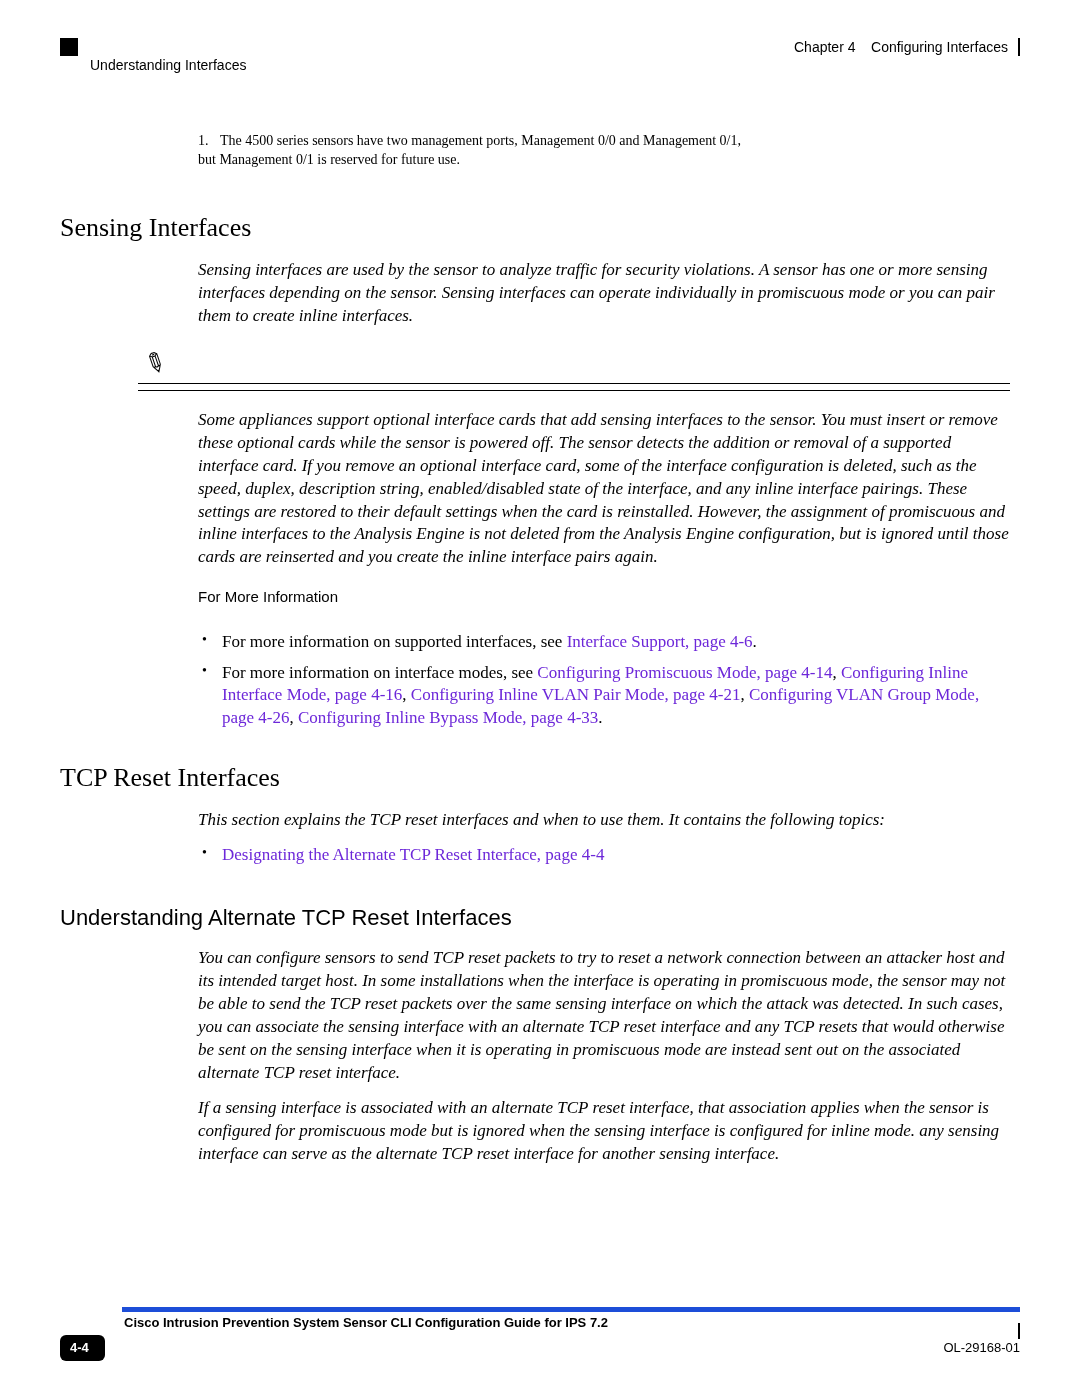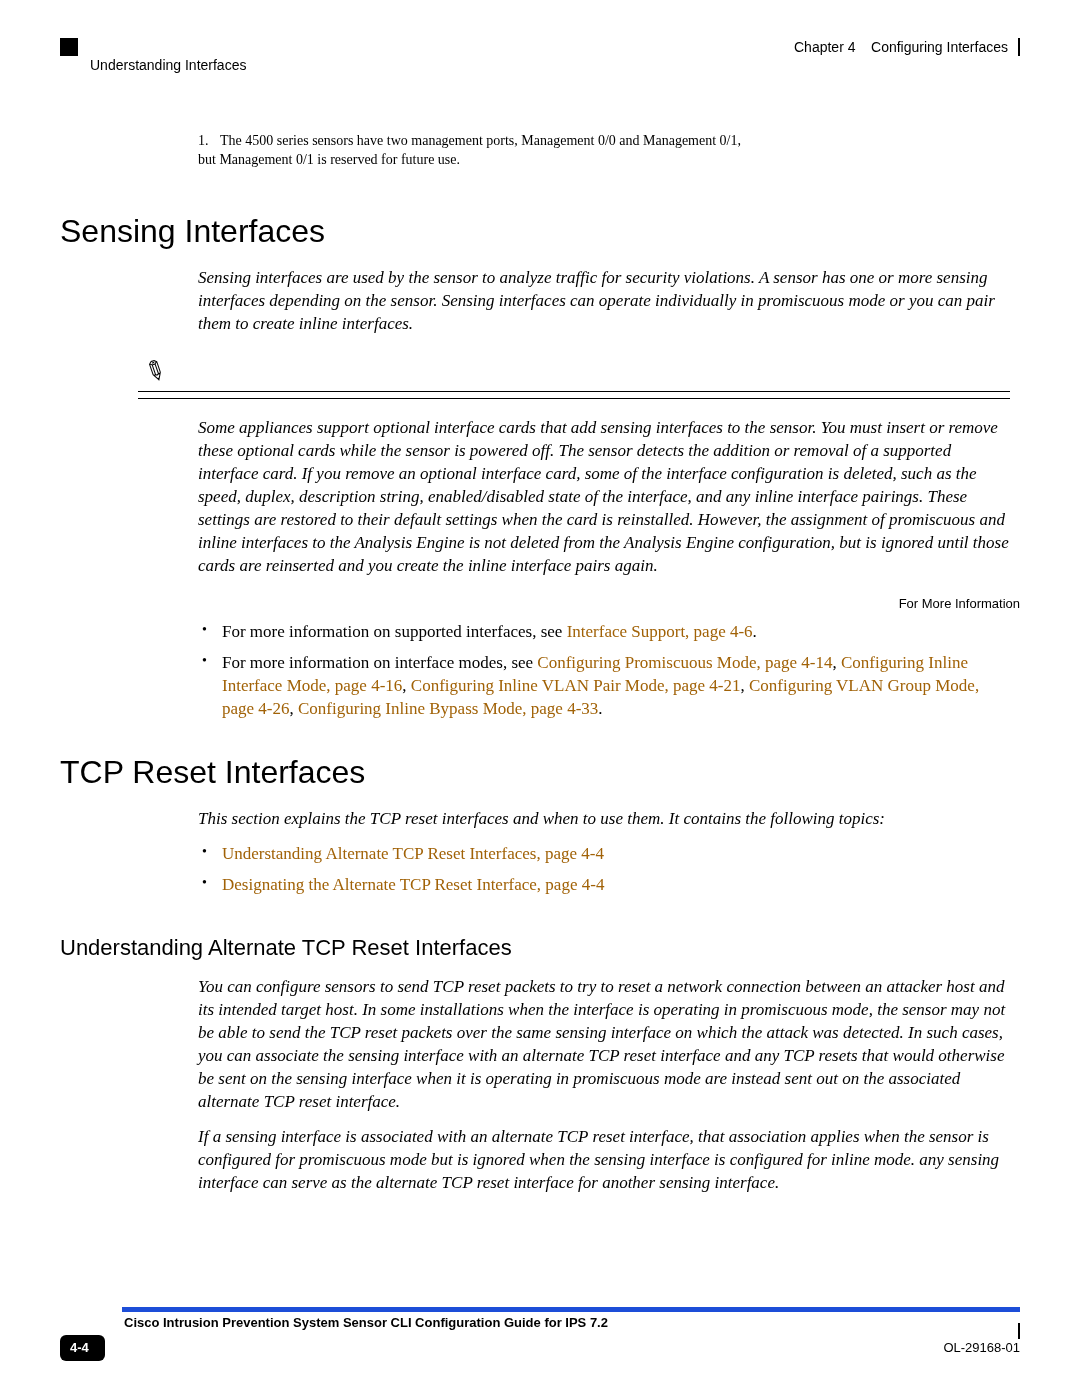--- a/index.html
+++ b/index.html
@@ -60,23 +60,23 @@
     font-size: 14px;
     line-height: 1.35;
     margin-bottom: 40px;
     max-width: 560px;
   }
   .footnote-num {
     display: inline-block;
     width: 22px;
   }
   h2.section-heading {
-    font-family: Liberation Sans, sans-serif;
+    font-family: Liberation Serif, serif;
     font-weight: 400;
-    font-size: 32px;
+    font-size: 26px;
     margin-left: 0;
     margin-top: 30px;
     margin-bottom: 14px;
   }
   h3.subheading {
     font-family: Arial, Helvetica, sans-serif;
     font-weight: 400;
     font-size: 22px;
     margin-left: 0;
     margin-top: 36px;
@@ -116,42 +116,41 @@
   .note-label {
     font-family: Arial, Helvetica, sans-serif;
     font-size: 15px;
     flex: 0 0 42px;
   }
   .note-text {
     flex: 1;
   }
   .fmi-heading {
     font-family: Arial, Helvetica, sans-serif;
-    font-size: 13px;
+    font-size: 15px;
     margin-left: 138px;
     margin-top: 18px;
-    margin-bottom: 8px;
-    text-align: right;
+    margin-bottom: 23px;
   }
   .bullet-item {
     margin-left: 138px;
     margin-right: 10px;
     position: relative;
     padding-left: 24px;
     margin-bottom: 8px;
   }
   .bullet-item::before {
     content: "•";
     position: absolute;
     left: 4px;
     top: 0;
     font-size: 14px;
   }
   a.link {
-    color: #a16207;
+    color: #6d28d9;
     text-decoration: none;
   }
   .footer {
     position: absolute;
     left: 60px;
     right: 60px;
     bottom: 36px;
   }
   .footer-title {
     border-top: 5px solid #1d4ed8;
@@ -230,23 +229,20 @@
 
     <div class="bullet-item">
       <span>For more information on interface modes, see </span><a href="#" class="link">Configuring Promiscuous Mode, page 4-14</a><span>, </span><a href="#" class="link">Configuring Inline Interface Mode, page 4-16</a><span>, </span><a href="#" class="link">Configuring Inline VLAN Pair Mode, page 4-21</a><span>, </span><a href="#" class="link">Configuring VLAN Group Mode, page 4-26</a><span>, </span><a href="#" class="link">Configuring Inline Bypass Mode, page 4-33</a><span>.</span>
     </div>
 
     <h2 class="section-heading">TCP Reset Interfaces</h2>
 
     <p class="body-block">This section explains the TCP reset interfaces and when to use them. It contains the following topics:</p>
 
     <div class="bullet-item">
-      <a href="#" class="link">Understanding Alternate TCP Reset Interfaces, page 4-4</a>
-    </div>
-    <div class="bullet-item">
       <a href="#" class="link">Designating the Alternate TCP Reset Interface, page 4-4</a>
     </div>
 
     <h3 class="subheading">Understanding Alternate TCP Reset Interfaces</h3>
 
     <p class="body-block">You can configure sensors to send TCP reset packets to try to reset a network connection between an attacker host and its intended target host. In some installations when the interface is operating in promiscuous mode, the sensor may not be able to send the TCP reset packets over the same sensing interface on which the attack was detected. In such cases, you can associate the sensing interface with an alternate TCP reset interface and any TCP resets that would otherwise be sent on the sensing interface when it is operating in promiscuous mode are instead sent out on the associated alternate TCP reset interface.</p>
     <p class="body-block">If a sensing interface is associated with an alternate TCP reset interface, that association applies when the sensor is configured for promiscuous mode but is ignored when the sensing interface is configured for inline mode. any sensing interface can serve as the alternate TCP reset interface for another sensing interface.</p>
 
   </div>
 

